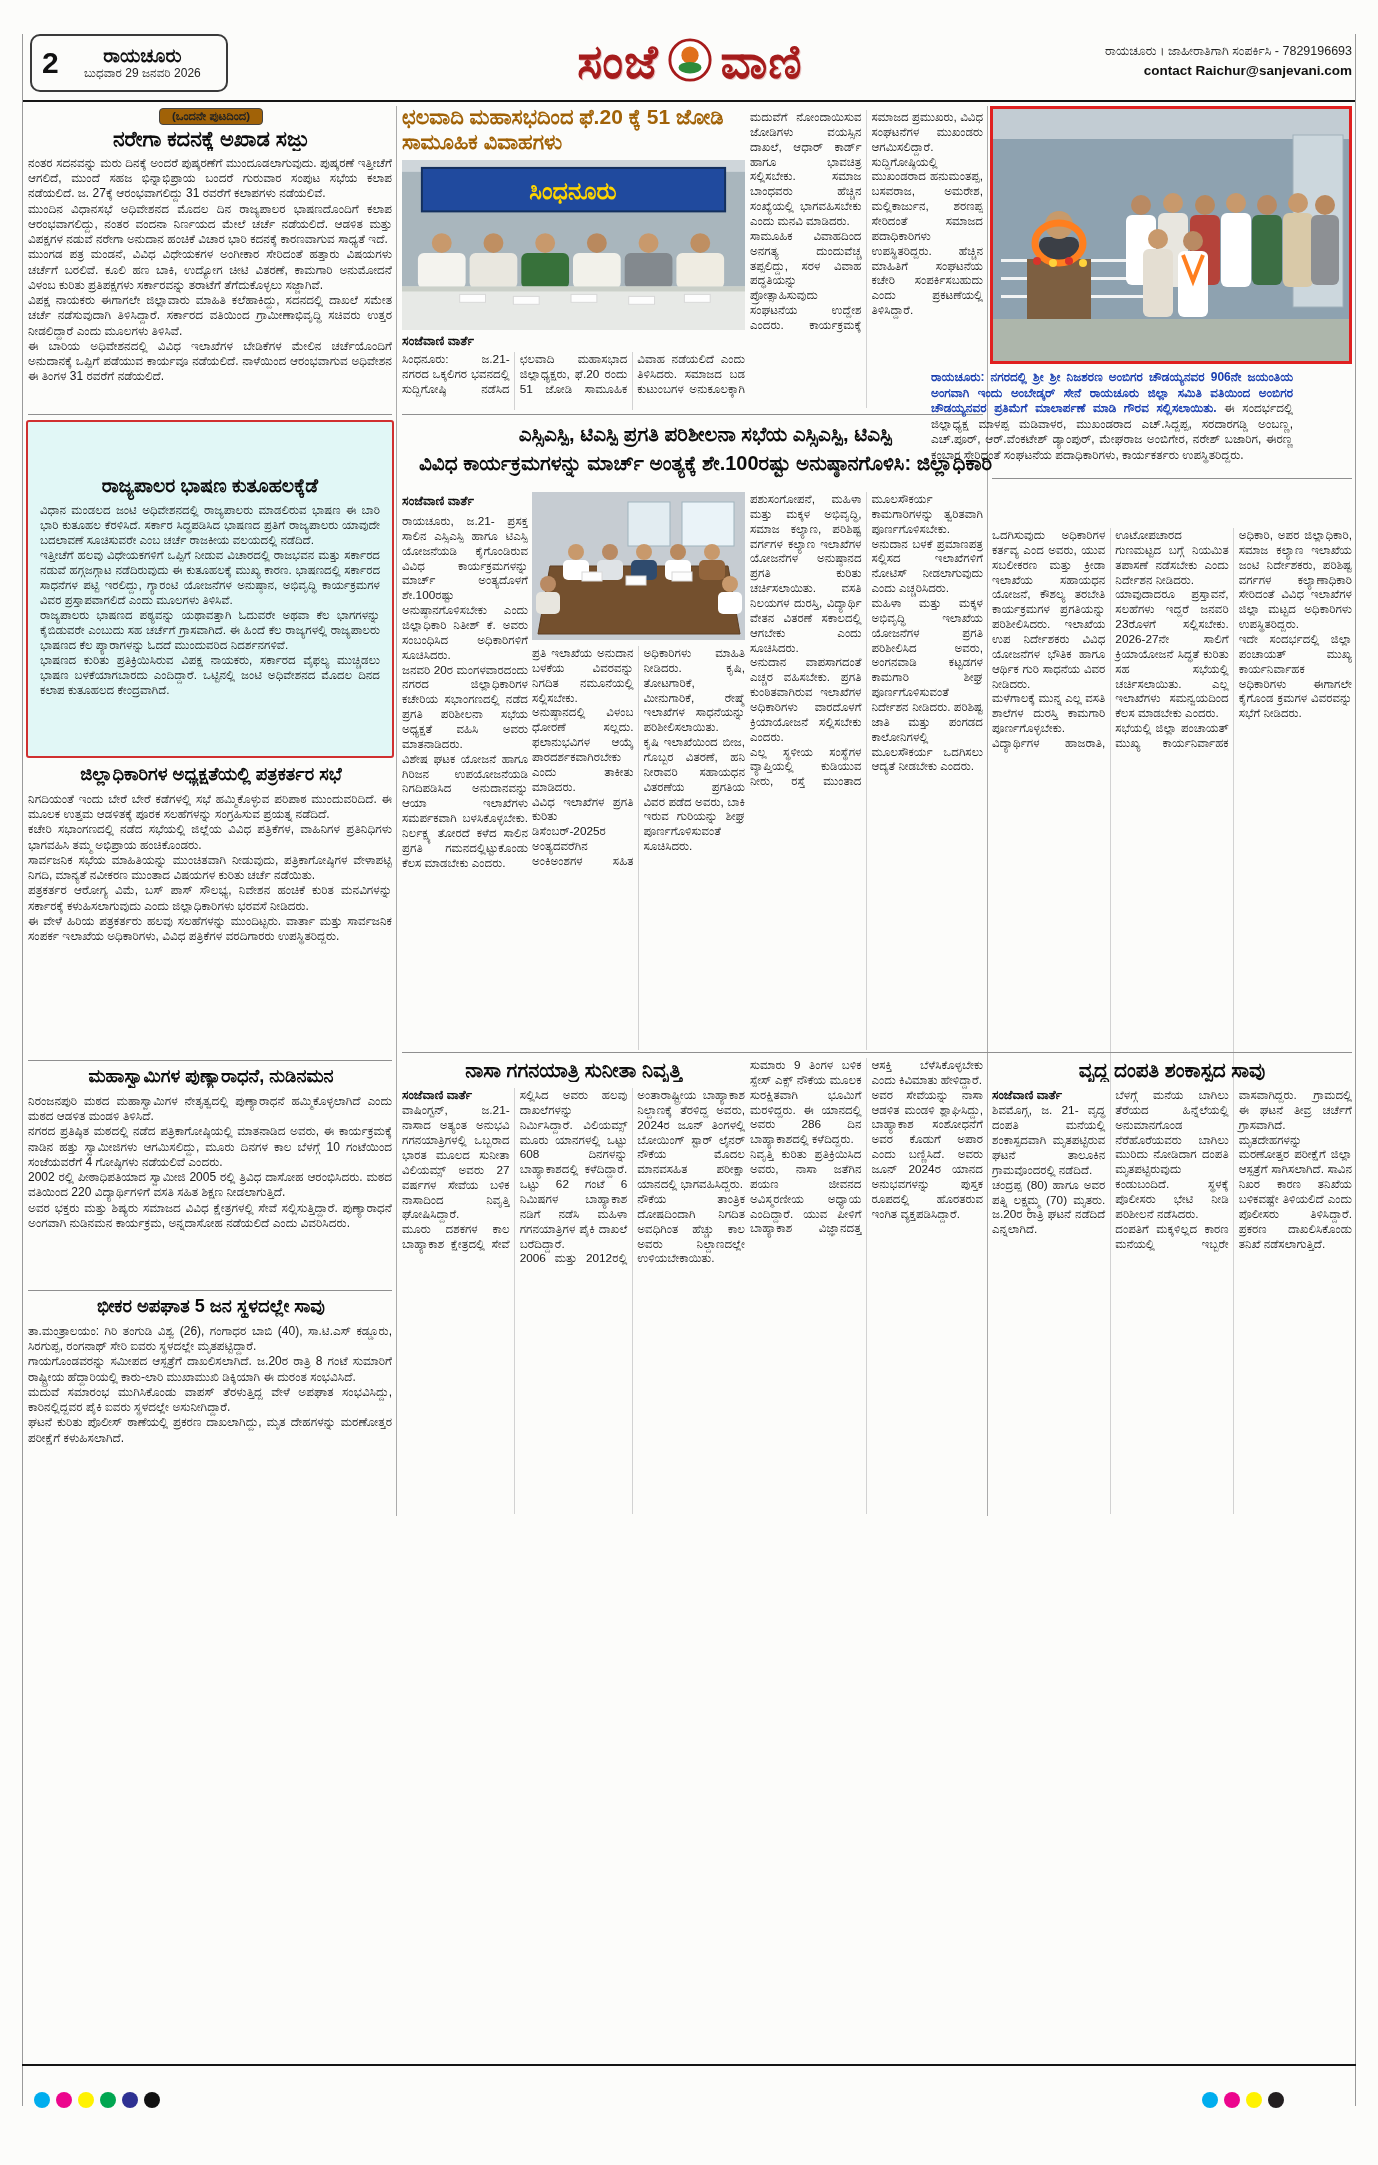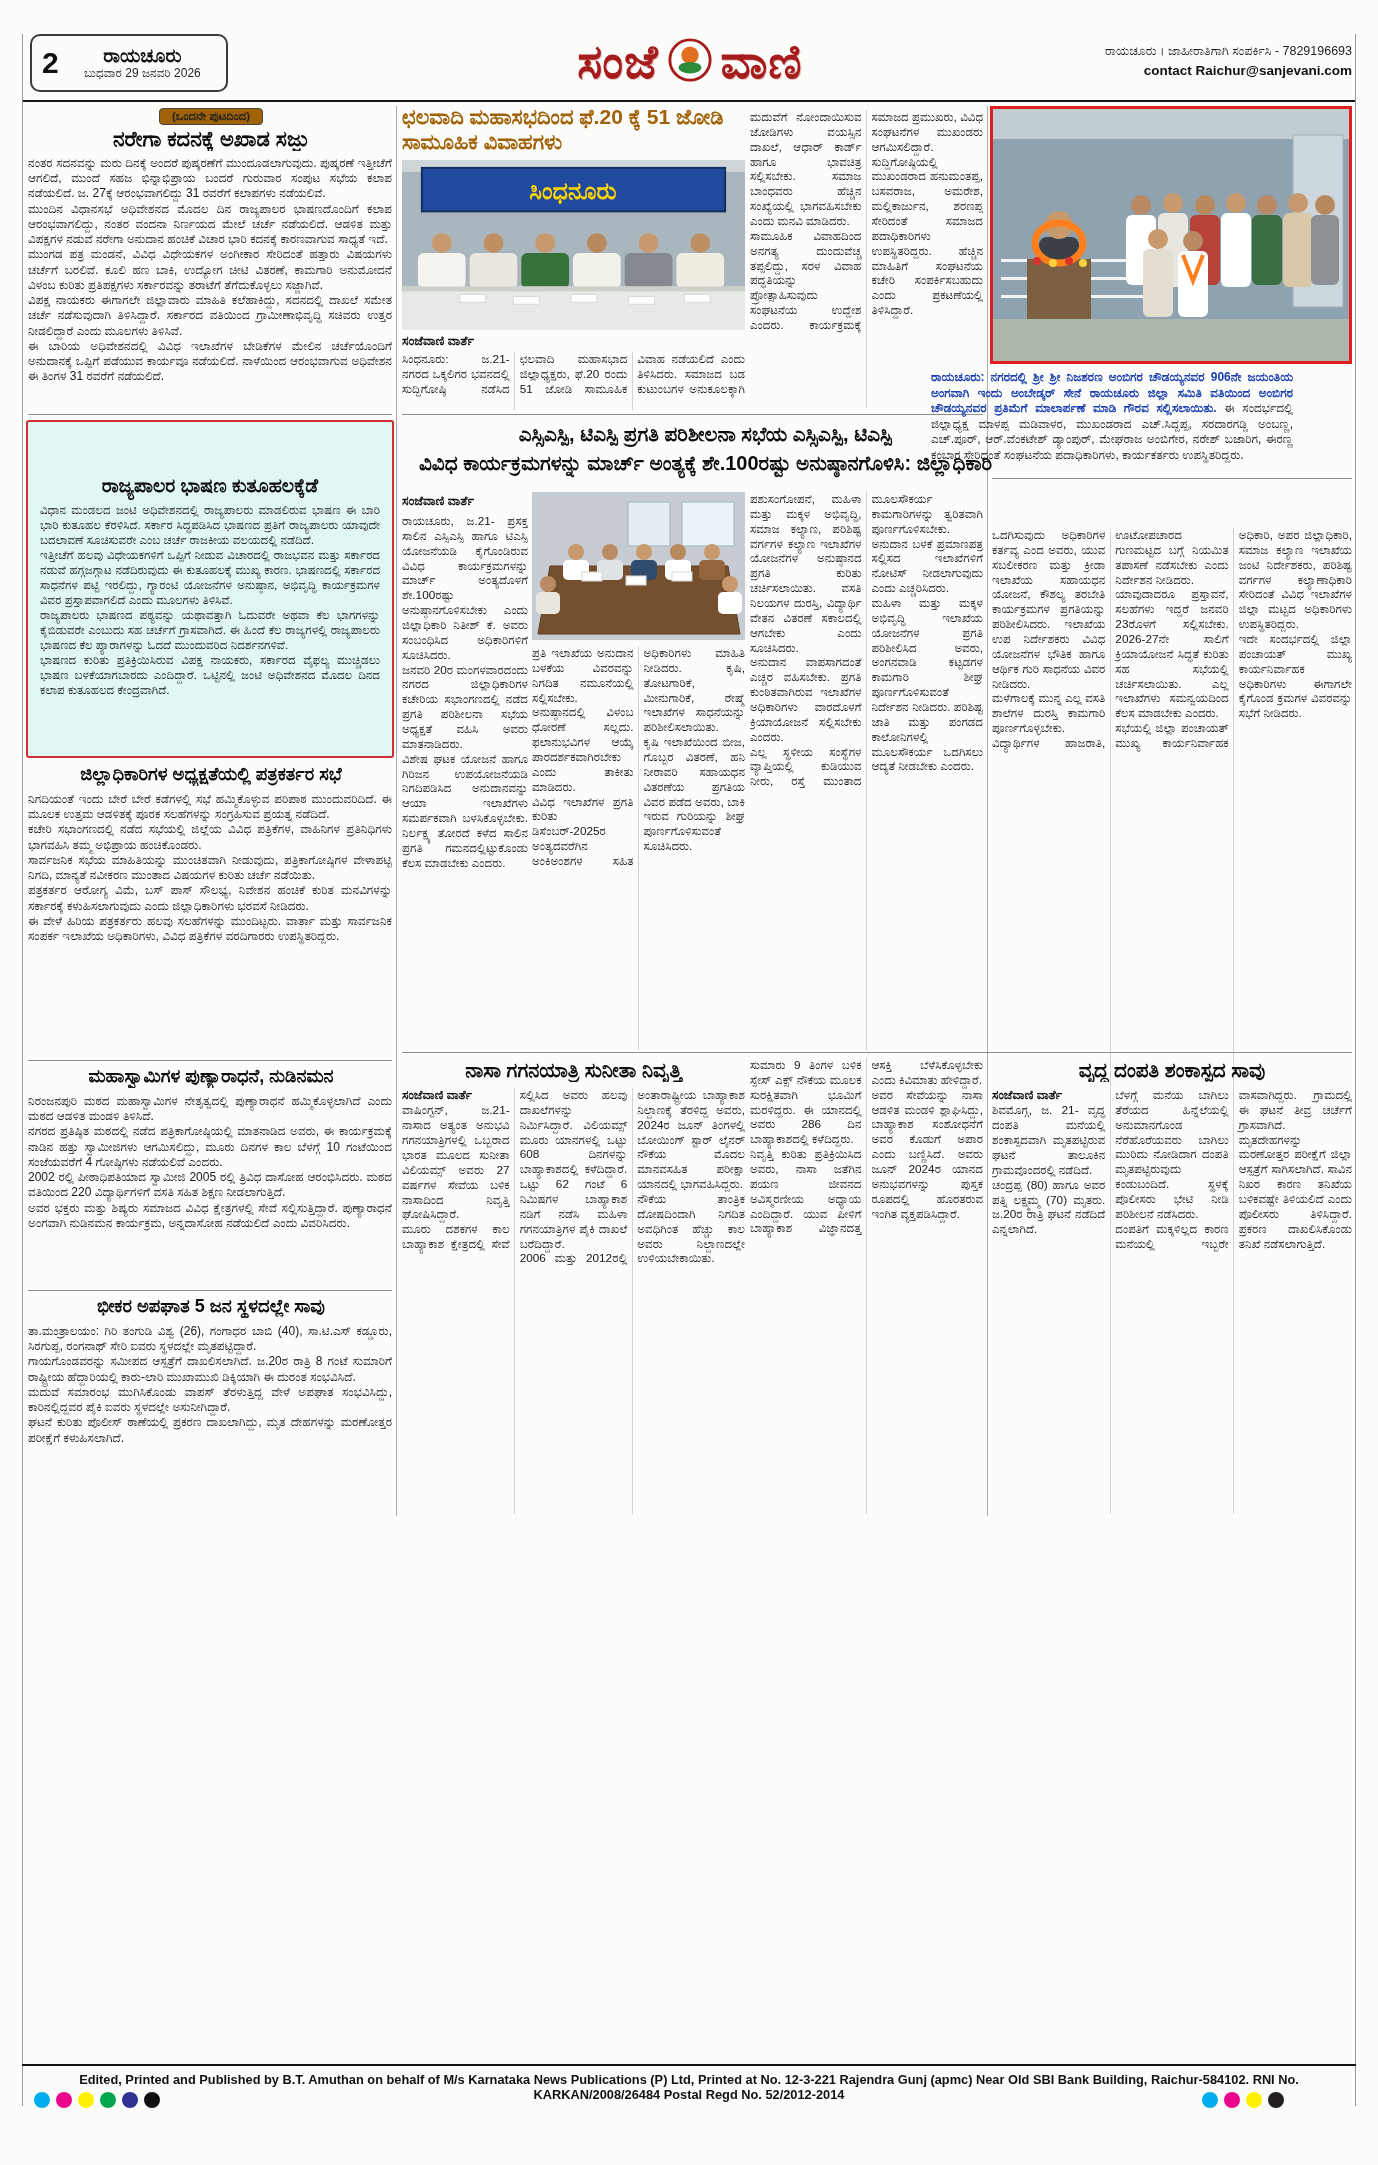--- a/index.html
+++ b/index.html
@@ -333,21 +333,20 @@
       <div class="dl">ಸಂಜೆವಾಣಿ ವಾರ್ತೆ</div>
       <div class="flow">ಶಿವಮೊಗ್ಗ, ಜ. 21- ವೃದ್ಧ ದಂಪತಿ ಮನೆಯಲ್ಲಿ ಶಂಕಾಸ್ಪದವಾಗಿ ಮೃತಪಟ್ಟಿರುವ ಘಟನೆ ತಾಲೂಕಿನ ಗ್ರಾಮವೊಂದರಲ್ಲಿ ನಡೆದಿದೆ.
 ಚಂದ್ರಪ್ಪ (80) ಹಾಗೂ ಅವರ ಪತ್ನಿ ಲಕ್ಷ್ಮಮ್ಮ (70) ಮೃತರು. ಜ.20ರ ರಾತ್ರಿ ಘಟನೆ ನಡೆದಿದೆ ಎನ್ನಲಾಗಿದೆ.
 ಬೆಳಗ್ಗೆ ಮನೆಯ ಬಾಗಿಲು ತೆರೆಯದ ಹಿನ್ನೆಲೆಯಲ್ಲಿ ಅನುಮಾನಗೊಂಡ ನೆರೆಹೊರೆಯವರು ಬಾಗಿಲು ಮುರಿದು ನೋಡಿದಾಗ ದಂಪತಿ ಮೃತಪಟ್ಟಿರುವುದು ಕಂಡುಬಂದಿದೆ. ಸ್ಥಳಕ್ಕೆ ಪೊಲೀಸರು ಭೇಟಿ ನೀಡಿ ಪರಿಶೀಲನೆ ನಡೆಸಿದರು.
 ದಂಪತಿಗೆ ಮಕ್ಕಳಿಲ್ಲದ ಕಾರಣ ಮನೆಯಲ್ಲಿ ಇಬ್ಬರೇ ವಾಸವಾಗಿದ್ದರು. ಗ್ರಾಮದಲ್ಲಿ ಈ ಘಟನೆ ತೀವ್ರ ಚರ್ಚೆಗೆ ಗ್ರಾಸವಾಗಿದೆ.
 ಮೃತದೇಹಗಳನ್ನು ಮರಣೋತ್ತರ ಪರೀಕ್ಷೆಗೆ ಜಿಲ್ಲಾ ಆಸ್ಪತ್ರೆಗೆ ಸಾಗಿಸಲಾಗಿದೆ. ಸಾವಿನ ನಿಖರ ಕಾರಣ ತನಿಖೆಯ ಬಳಿಕವಷ್ಟೇ ತಿಳಿಯಲಿದೆ ಎಂದು ಪೊಲೀಸರು ತಿಳಿಸಿದ್ದಾರೆ. ಪ್ರಕರಣ ದಾಖಲಿಸಿಕೊಂಡು ತನಿಖೆ ನಡೆಸಲಾಗುತ್ತಿದೆ.</div>
     </div>
   </div>
 
   <div class="footer-rule"></div>
-  <div class="imprint">Edited, Printed and Published by B.T. Amuthan on behalf of M/s Karnataka News Publications (P) Ltd, Printed at No. 12-3-221 Rajendra Gunj (apmc) Near Old SBI Bank Building, Raichur-584102. RNI No. KARKAN/2008/26484 Postal Regd No. 52/2012-2014</div>
   <div class="dots dots-left">
       <span class="dot" style="background: rgb(0, 173, 238);"></span>
       <span class="dot" style="background: rgb(236, 6, 141);"></span>
       <span class="dot" style="background: rgb(255, 242, 0);"></span>
       <span class="dot" style="background: rgb(0, 166, 80);"></span>
       <span class="dot" style="background: rgb(46, 49, 146);"></span>
       <span class="dot" style="background: rgb(17, 17, 17);"></span>
     </div>
   <div class="dots dots-right">
       <span class="dot" style="background: rgb(0, 173, 238);"></span>

